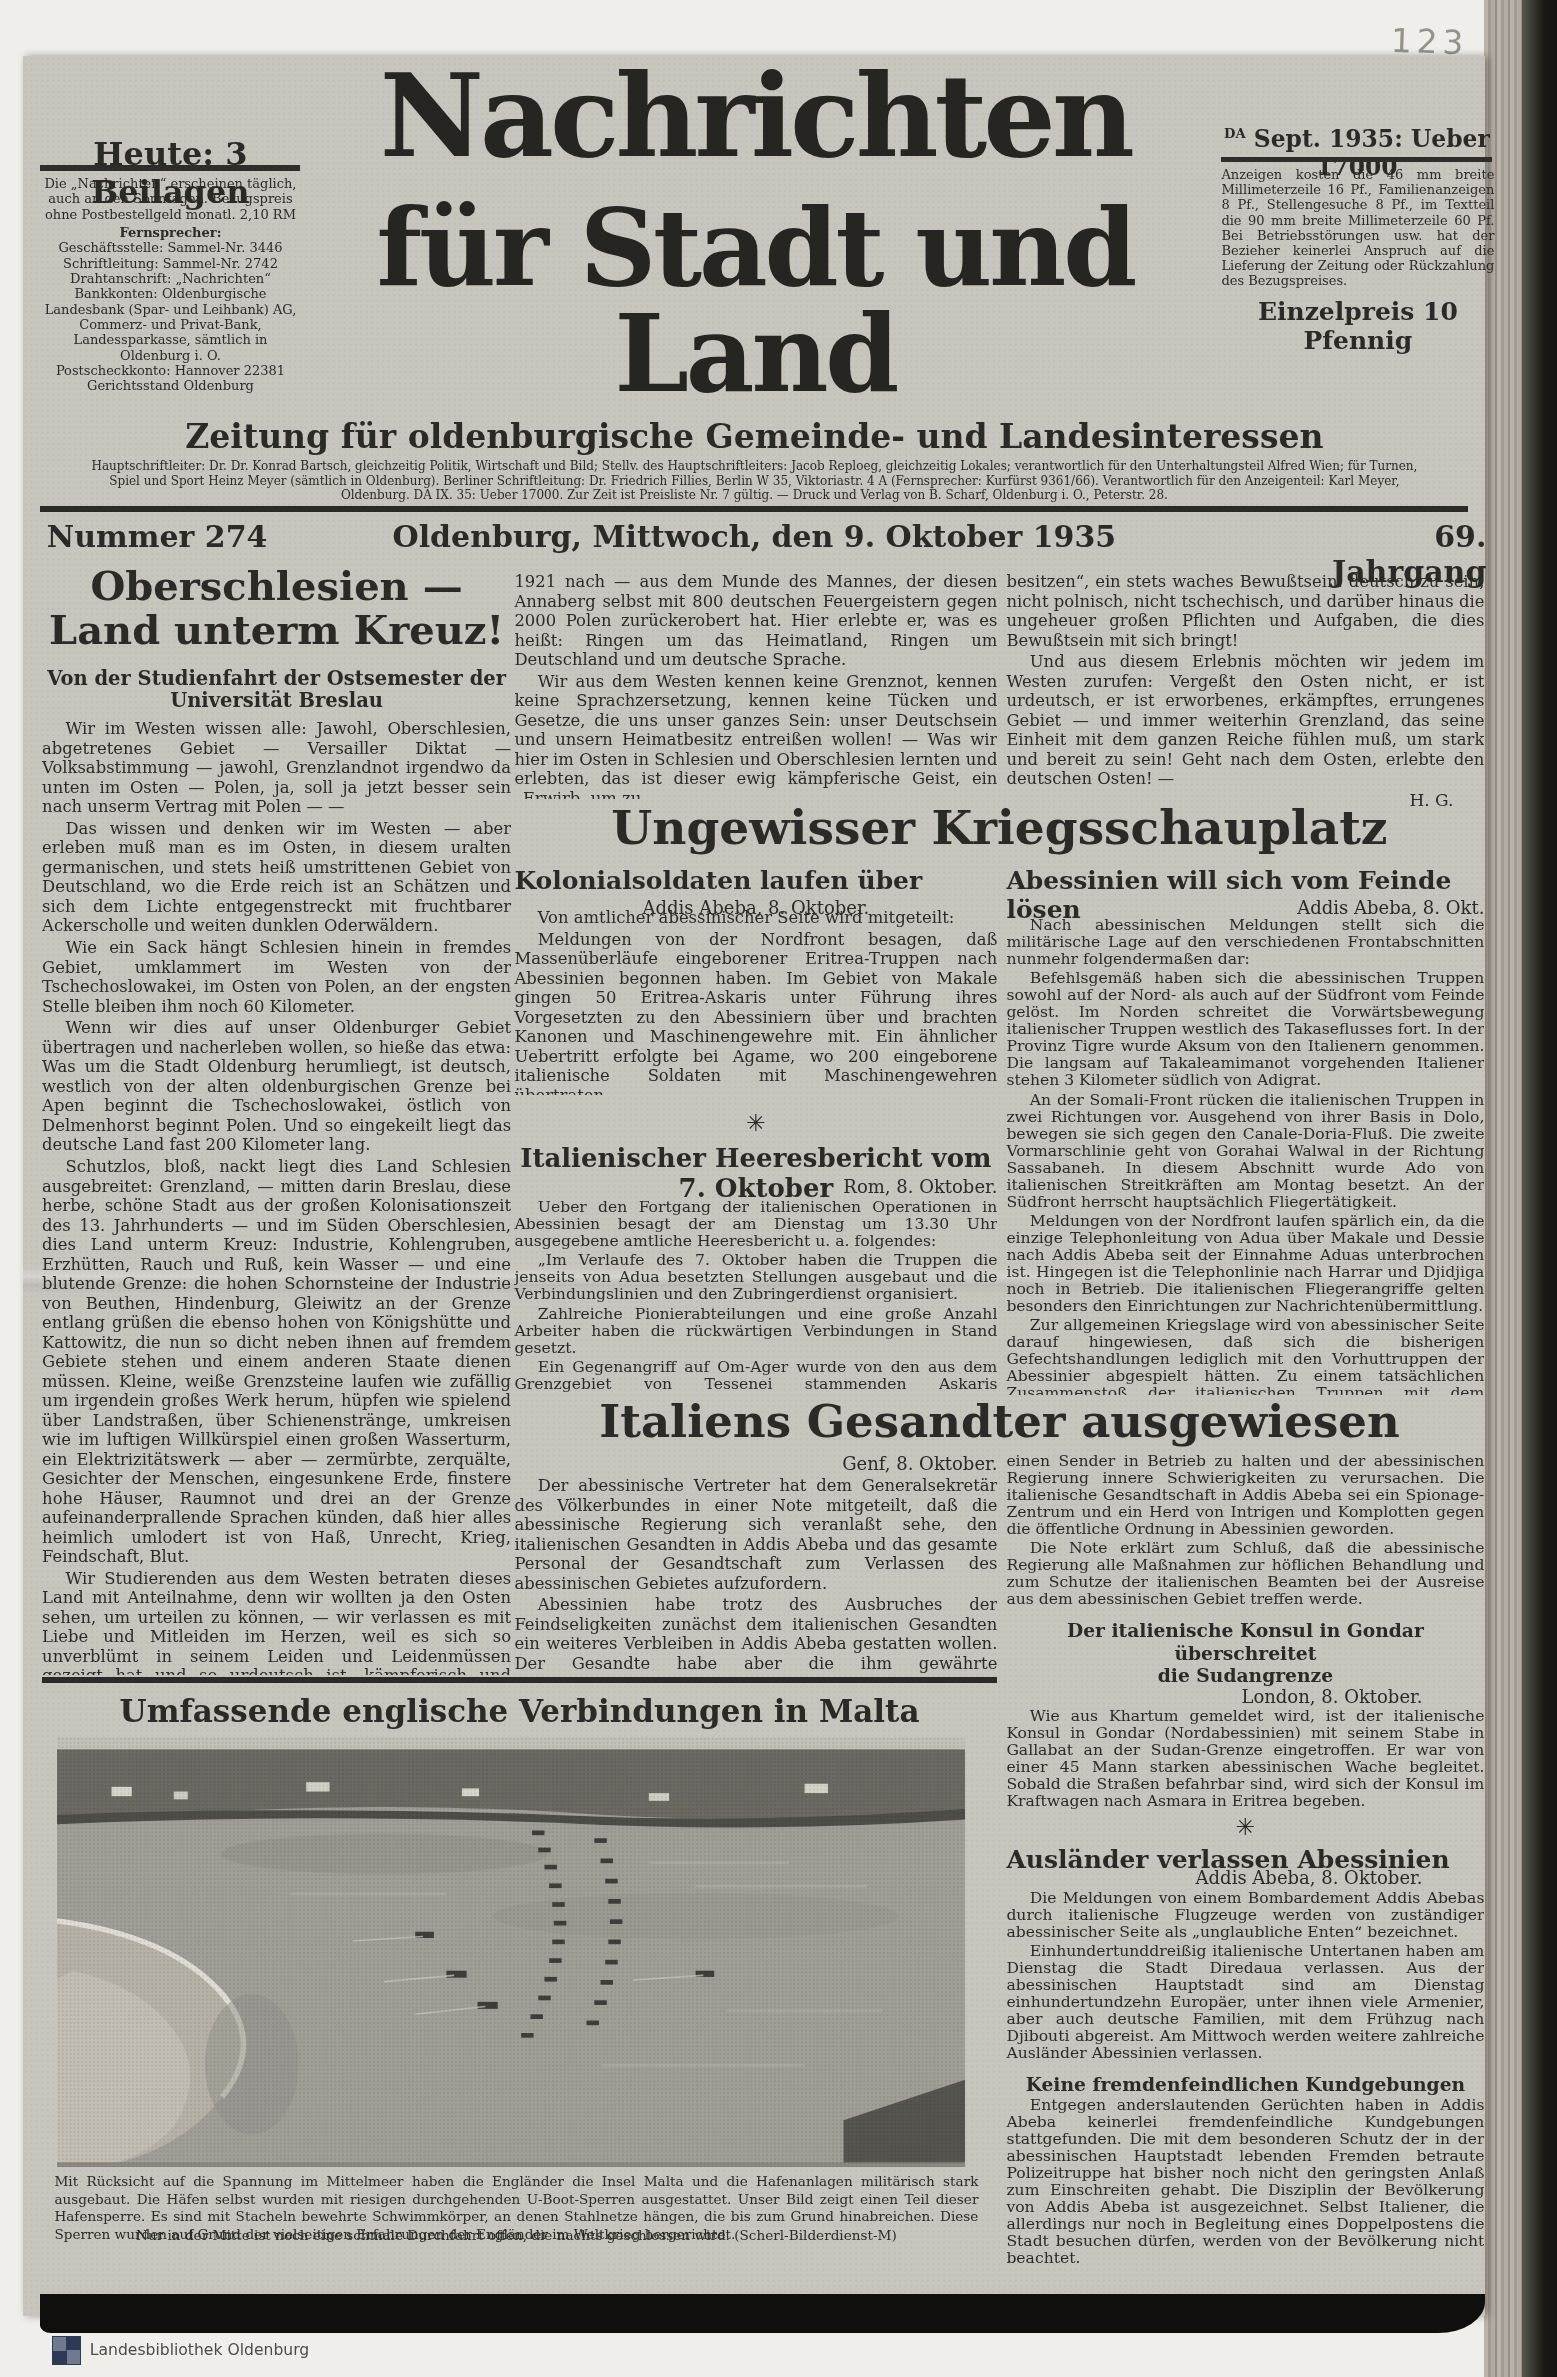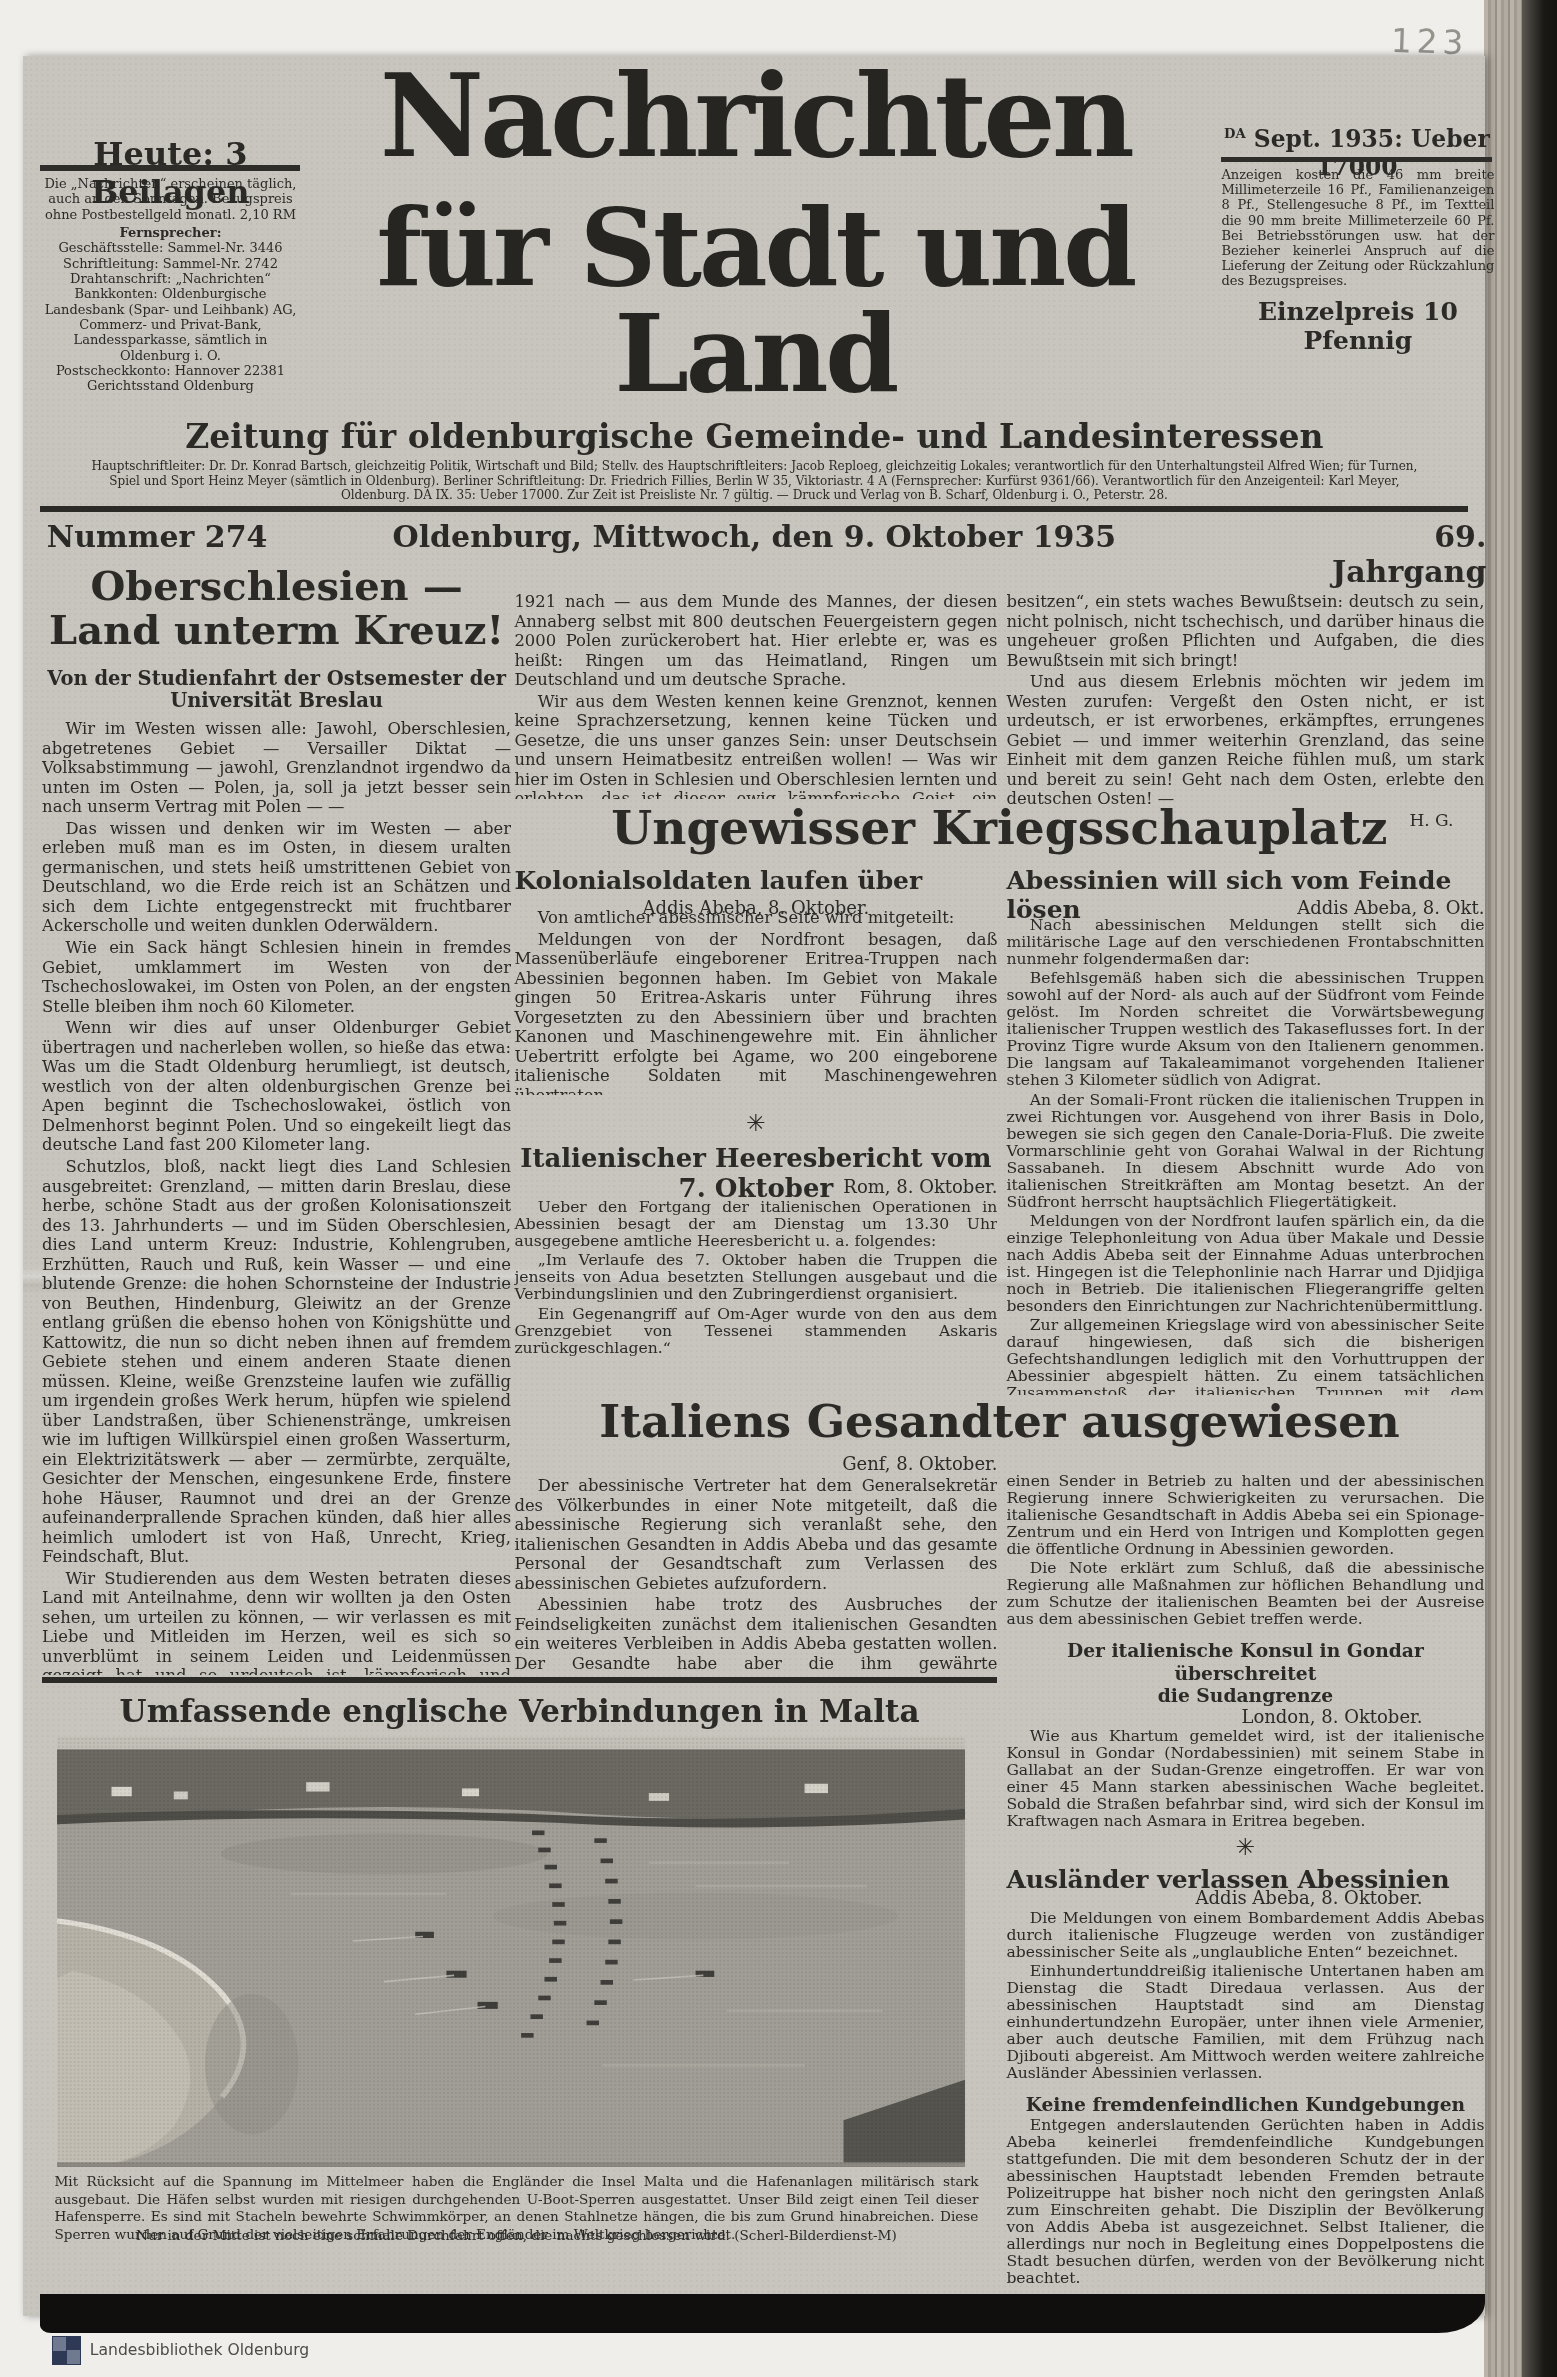--- a/index.html
+++ b/index.html
@@ -48,21 +48,21 @@
   .issue{left:23.4px;top:463px;font-size:30px;font-weight:bold;}
   .dateline-c{left:0;top:463px;width:1462px;text-align:center;font-size:30px;font-weight:bold;}
   .volume{left:1268px;top:463px;width:195px;text-align:right;font-size:30px;font-weight:bold;}
   
   .col1{left:18.7px;width:469px;}
   .col2{left:491px;width:483px;}
   .col3{left:983px;width:478px;}
   .body-txt{font-size:16.4px;line-height:19.5px;text-align:justify;}
   .body-sm{font-size:15.6px;line-height:17px;text-align:justify;}
   .body-txt p,.body-sm p{margin:0 0 2.3px;text-indent:23.4px;}
-  p.cont{text-indent:0;margin-top:20px;}
+  p.cont{text-indent:0;}
   .clip{overflow:hidden;}
   .lead-hl{top:508px;text-align:center;font-size:40px;line-height:1.1;font-weight:bold;}
   .lead-kicker{top:612px;text-align:center;font-size:19.5px;font-weight:bold;line-height:1.15;}
   .lead-b1{top:663px;height:956px;}
   .lead-b2{top:516px;height:227px;}
   .lead-b3{top:516px;height:287px;}
   .sig{text-align:right;padding-right:31px;font-size:17px;}
   .war-hl{left:491px;width:970px;top:744px;text-align:center;font-size:47px;font-weight:bold;}
   .subhead{font-size:25px;font-weight:bold;}
   .subhead-sm{text-align:center;font-size:18.7px;font-weight:bold;line-height:1.2;}
@@ -170,20 +170,21 @@
   <div class="abs col2 war-lb body-txt clip">
     <p>Von amtlicher abessinischer Seite wird mitgeteilt:</p>
     <p>Meldungen von der Nordfront besagen, daß Massenüberläufe eingeborener Eritrea-Truppen nach Abessinien begonnen haben. Im Gebiet von Makale gingen 50 Eritrea-Askaris unter Führung ihres Vorgesetzten zu den Abessiniern über und brachten Kanonen und Maschinengewehre mit. Ein ähnlicher Uebertritt erfolgte bei Agame, wo 200 eingeborene italienische Soldaten mit Maschinengewehren übertraten.</p>
   </div>
   <div class="abs col2 sep sep1">✳</div>
   <div class="abs col2 hb-h">Italienischer Heeresbericht vom 7. Oktober</div>
   <div class="abs col2 hb-d dl dl-r">Rom, 8. Oktober.</div>
   <div class="abs col2 hb-b body-sm clip">
     <p>Ueber den Fortgang der italienischen Operationen in Abessinien besagt der am Dienstag um 13.30 Uhr ausgegebene amtliche Heeresbericht u. a. folgendes:</p>
     <p>„Im Verlaufe des 7. Oktober haben die Truppen die jenseits von Adua besetzten Stellungen ausgebaut und die Verbindungslinien und den Zubringerdienst organisiert.</p>
+    <p>Zahlreiche Pionierabteilungen und eine große Anzahl Arbeiter haben die rückwärtigen Verbindungen in Stand gesetzt.</p>
     <p>Ein Gegenangriff auf Om-Ager wurde von den aus dem Grenzgebiet von Tessenei stammenden Askaris zurückgeschlagen.“</p>
   </div>
 
   <div class="abs col3 war-rh subhead">Abessinien will sich vom Feinde lösen</div>
   <div class="abs col3 war-rd dl dl-r">Addis Abeba, 8. Okt.</div>
   <div class="abs col3 war-rb body-sm clip">
     <p>Nach abessinischen Meldungen stellt sich die militärische Lage auf den verschiedenen Frontabschnitten nunmehr folgendermaßen dar:</p>
     <p>Befehlsgemäß haben sich die abessinischen Truppen sowohl auf der Nord- als auch auf der Südfront vom Feinde gelöst. Im Norden schreitet die Vorwärtsbewegung italienischer Truppen westlich des Takaseflusses fort. In der Provinz Tigre wurde Aksum von den Italienern genommen. Die langsam auf Takaleamimanot vorgehenden Italiener stehen 3 Kilometer südlich von Adigrat.</p>
     <p>An der Somali-Front rücken die italienischen Truppen in zwei Richtungen vor. Ausgehend von ihrer Basis in Dolo, bewegen sie sich gegen den Canale-Doria-Fluß. Die zweite Vormarschlinie geht von Gorahai Walwal in der Richtung Sassabaneh. In diesem Abschnitt wurde Ado von italienischen Streitkräften am Montag besetzt. An der Südfront herrscht hauptsächlich Fliegertätigkeit.</p>
     <p>Meldungen von der Nordfront laufen spärlich ein, da die einzige Telephonleitung von Adua über Makale und Dessie nach Addis Abeba seit der Einnahme Aduas unterbrochen ist. Hingegen ist die Telephonlinie nach Harrar und Djidjiga noch in Betrieb. Die italienischen Fliegerangriffe gelten besonders den Einrichtungen zur Nachrichtenübermittlung.</p>

